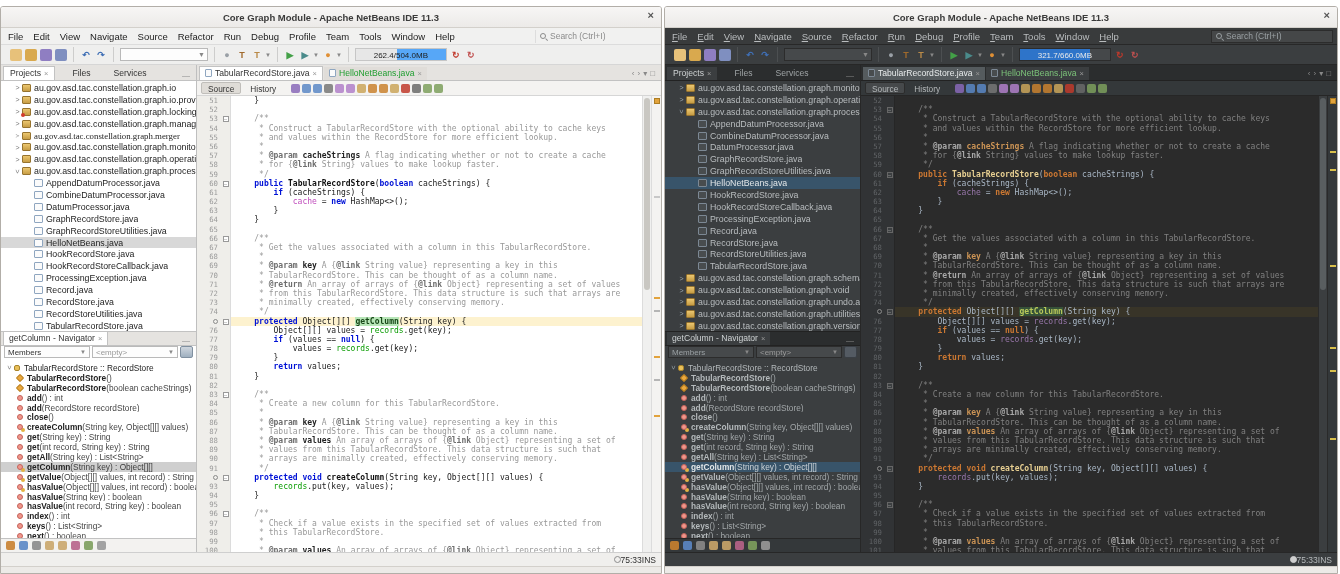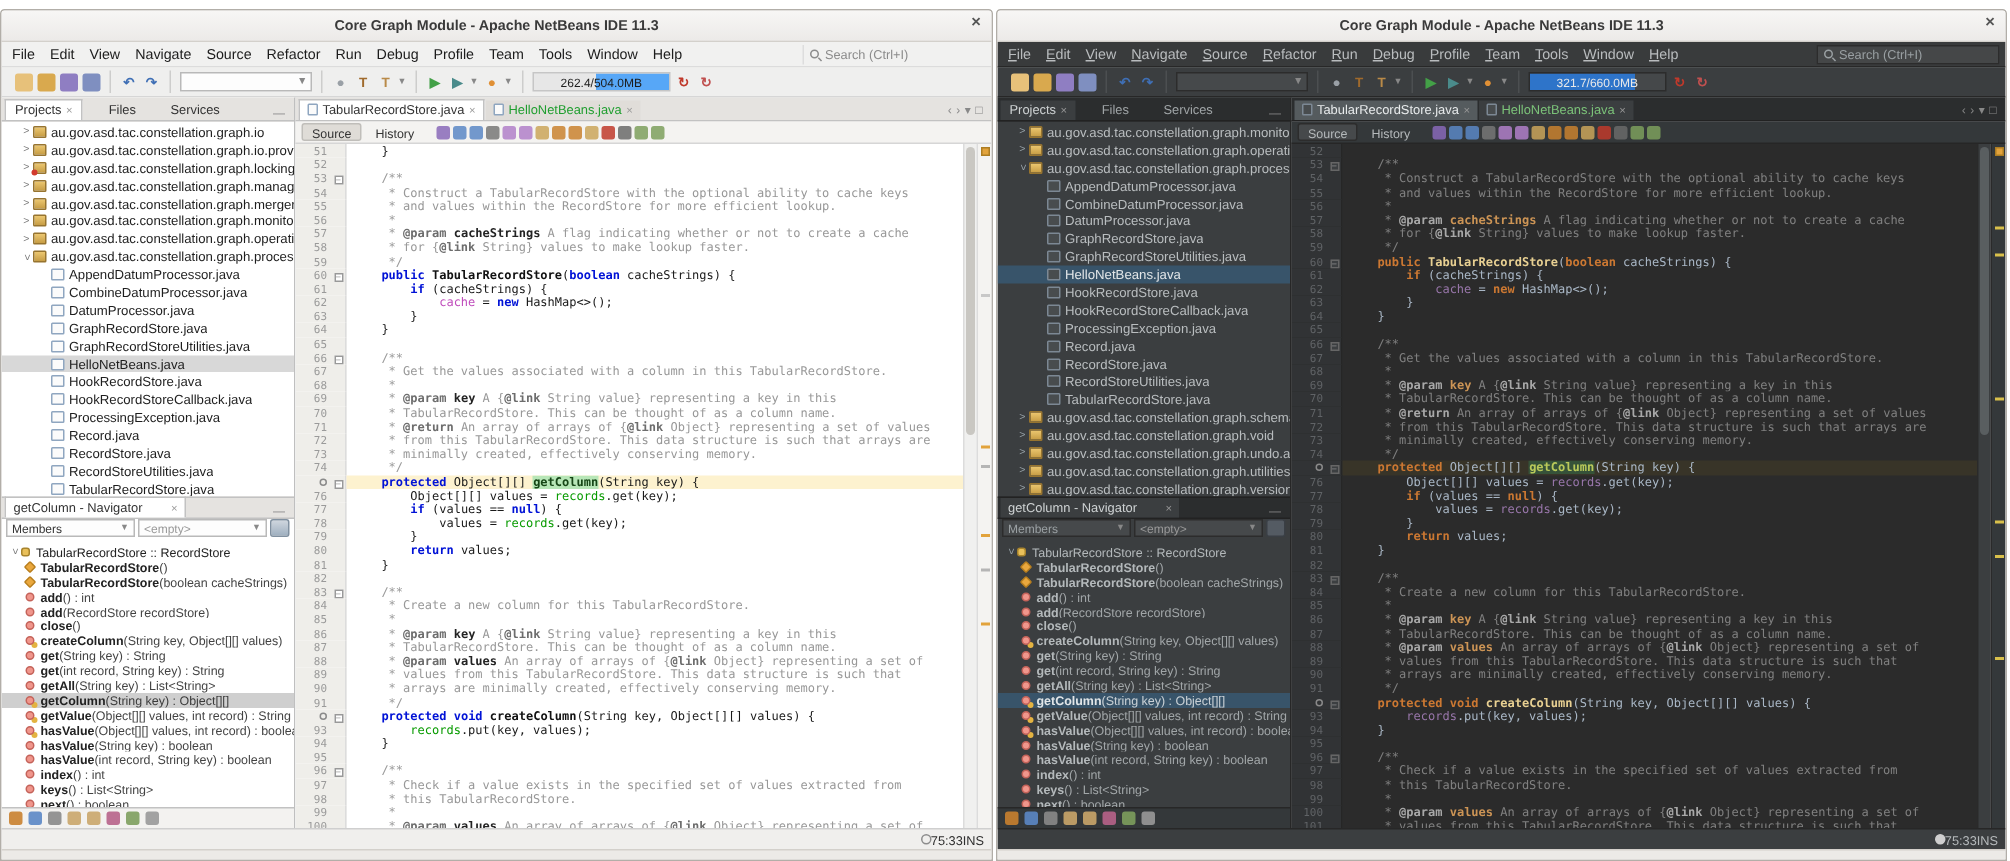--- a/index.html
+++ b/index.html
@@ -70,21 +70,21 @@
   .ti{width:9px;height:8px;flex:none;margin-right:3px;border-radius:1px;position:relative}
   .ti.pkg{background:linear-gradient(#ecc770,#c79d45);border:1px solid #97742f}
   .ti.file{background:#fbfbfb;border:1px solid #8fa6c0}
   .dark .ti.file{background:#484c4e;border:1px solid #7c8894}
   .ti .badge-err{position:absolute;left:-2px;bottom:-2px;width:4px;height:4px;border-radius:50%;background:#d23b2e}
   .tlabel{overflow:hidden;text-overflow:clip}
 
   .nav-head{height:15px;flex:none;display:flex;align-items:flex-end;font-size:8.6px;padding:1px 2px 0}
   .light .nav-head{background:#e5e3e0;border-bottom:1px solid #c2c2c2;border-top:1px solid #c2c2c2;color:#333}
   .dark .nav-head{background:#2b2d2e;border-bottom:1px solid #222;border-top:1px solid #222;color:#9fa4a6}
-  .nav-tab{padding:1px 5px 2px;display:flex;gap:19px;align-items:center}
+  .nav-tab{padding:1px 5px 2px;display:flex;gap:3px;align-items:center}
   .light .nav-tab{background:#fff;border:1px solid #c2c2c2;border-bottom:none}
   .dark .nav-tab{background:#3b3e40;color:#ced2d3}
 
   .nav-filters{height:17px;flex:none;display:flex;align-items:flex-start;gap:2px;padding:0 3px}
   .select{flex:1;height:12px;font-size:8px;display:flex;align-items:center;justify-content:space-between;padding:0 3px;min-width:0}
   .light .select{background:#fdfdfd;border:1px solid #b9b9b9;color:#333}
   .dark .select{background:#46494b;border:1px solid #2c2c2c;color:#9aa0a3}
   .select.dim{color:#999}
   .select .arrow{font-size:6px;color:#888}
   .nav-btn{width:13px;height:12px;flex:none;border-radius:2px;background:linear-gradient(#cfd6de,#9fb0c0);border:1px solid #8090a0}
@@ -272,21 +272,21 @@
               <span class="ti pkg">
                 <span class="badge-err"></span>
               </span>
               <span class="tlabel">au.gov.asd.tac.constellation.graph.locking</span>
             </div>
             <div class="trow" style="padding-left: 12px;">
               <span class="exp">&gt;</span>
               <span class="ti pkg"></span>
               <span class="tlabel">au.gov.asd.tac.constellation.graph.manager</span>
             </div>
-            <div class="trow" style="padding-left: 12px;">
+            <div class="trow" style="padding-left: 12px; font-family: Liberation Serif, serif;">
               <span class="exp">&gt;</span>
               <span class="ti pkg"></span>
               <span class="tlabel">au.gov.asd.tac.constellation.graph.merger</span>
             </div>
             <div class="trow" style="padding-left: 12px;">
               <span class="exp">&gt;</span>
               <span class="ti pkg"></span>
               <span class="tlabel">au.gov.asd.tac.constellation.graph.monitor</span>
             </div>
             <div class="trow" style="padding-left: 12px;">

